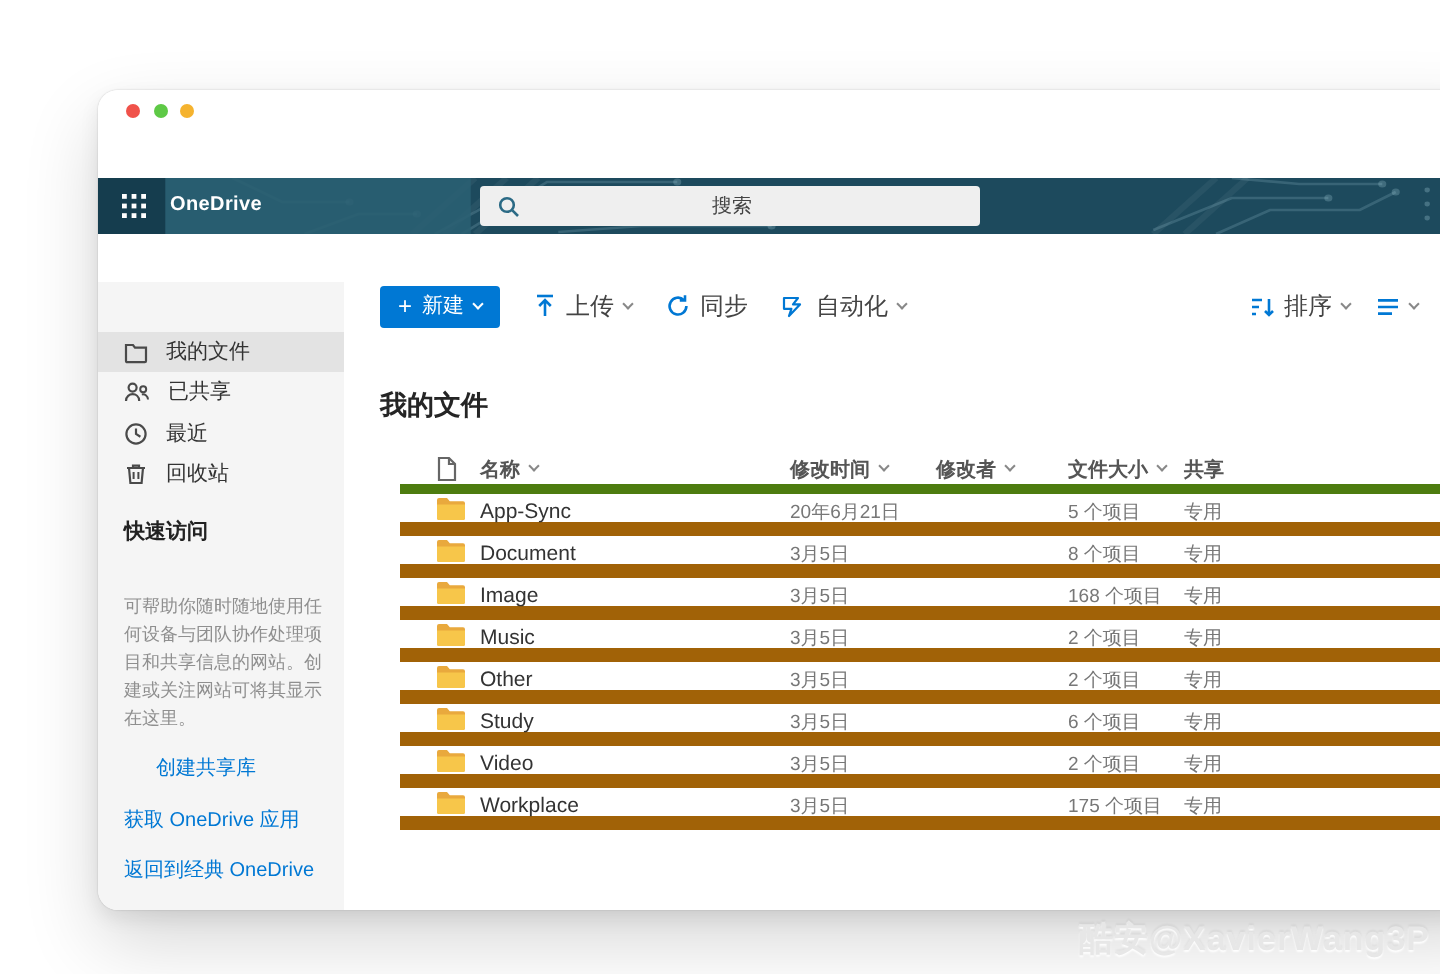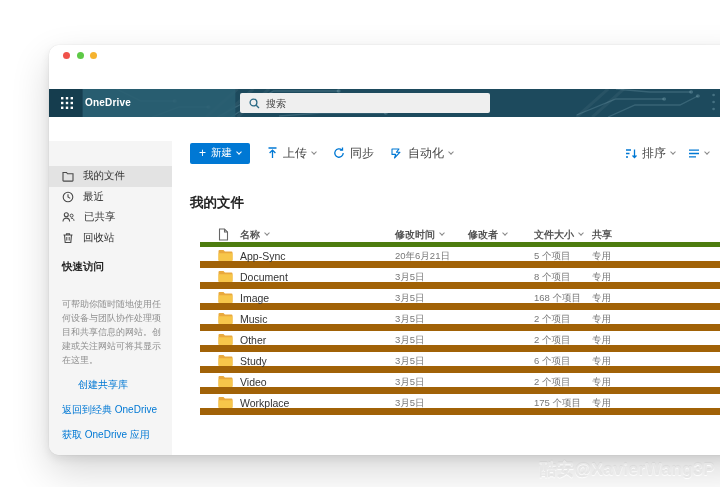--- a/index.html
+++ b/index.html
@@ -23,21 +23,21 @@
   
   .appbar { height:28px; background:#1d4a5d; position:relative; flex:0 0 auto; }
   .appbar svg.pattern { position:absolute; inset:0; width:100%; height:100%; }
   .waffle { position:absolute; left:12px; top:8px; width:12px; height:12px; z-index:2; }
   .appname { position:absolute; left:36px; top:8px; color:#fff; font-size:10px; font-weight:600;
              letter-spacing:.2px; z-index:2; }
   .search { position:absolute; left:191px; top:4px; width:250px; height:20px; background:#efefef;
             border-radius:2px; display:flex; align-items:center; z-index:2; }
   .search svg { margin:0 6px 0 9px; flex:0 0 auto; }
   .search input { border:none; outline:none; background:transparent; font-size:10px; color:#333;
-                  width:200px; font-family:inherit; }
+                  width:200px; font-family:inherit;text-align:center; }
   .search input::placeholder { color:#444; opacity:1; }
 
   
   .content { flex:1; display:flex; min-height:0; }
 
   .sidebar { width:123px; background:#f5f5f5; padding-top:25px; display:flex; flex-direction:column;
              flex:0 0 auto; }
   .side-item { height:21px; display:flex; align-items:center; gap:9px; padding-left:13px;
                font-size:10.5px; color:#333; cursor:default; }
   .side-item.sel { background:#e3e3e3; }
@@ -178,54 +178,54 @@
   <div class="content">
 
     <div class="sidebar">
       <div class="side-item sel">
         <svg width="12" height="11" viewBox="0 0 12 11">
           <path d="M1 1.5 h3.5 l1 1.3 H11 v6.7 a.6.6 0 0 1 -.6.6 H1.6 a.6.6 0 0 1 -.6 -.6 z" fill="none" stroke="#4a4a4a" stroke-width="1.1"></path>
         </svg>
         <span>我的文件</span>
       </div>
       <div class="side-item">
-        <svg width="12" height="12" viewBox="0 0 12 12">
-          <circle cx="6" cy="6" r="4.8" fill="none" stroke="#4a4a4a" stroke-width="1.1"></circle>
-          <path d="M6 3.2 V6 L8.2 7.4" fill="none" stroke="#4a4a4a" stroke-width="1.1"></path>
-        </svg>
-        <span>最近</span>
-      </div>
-      <div class="side-item">
         <svg width="13" height="12" viewBox="0 0 13 12">
           <circle cx="4.3" cy="3.8" r="2" fill="none" stroke="#4a4a4a" stroke-width="1.1"></circle>
           <path d="M1 10.5 c0-2.4 1.8-3.4 3.3-3.4 s3.3 1 3.3 3.4" fill="none" stroke="#4a4a4a" stroke-width="1.1"></path>
           <circle cx="9.6" cy="4.6" r="1.5" fill="none" stroke="#4a4a4a" stroke-width="1"></circle>
           <path d="M8.9 7.2 c1.6-.3 3.1.8 3.1 2.6" fill="none" stroke="#4a4a4a" stroke-width="1"></path>
         </svg>
         <span>已共享</span>
       </div>
       <div class="side-item">
         <svg width="12" height="12" viewBox="0 0 12 12">
+          <circle cx="6" cy="6" r="4.8" fill="none" stroke="#4a4a4a" stroke-width="1.1"></circle>
+          <path d="M6 3.2 V6 L8.2 7.4" fill="none" stroke="#4a4a4a" stroke-width="1.1"></path>
+        </svg>
+        <span>最近</span>
+      </div>
+      <div class="side-item">
+        <svg width="12" height="12" viewBox="0 0 12 12">
           <path d="M1.5 3 h9 M4.5 3 V1.8 h3 V3 M2.5 3 l.7 7.5 h5.6 L9.5 3" fill="none" stroke="#4a4a4a" stroke-width="1.1"></path>
           <path d="M4.8 5 v3.5 M7.2 5 v3.5" fill="none" stroke="#4a4a4a" stroke-width="1"></path>
         </svg>
         <span>回收站</span>
       </div>
 
       <div class="qa">
         <div class="qa-title">快速访问</div>
         <div class="qa-desc">可帮助你随时随地使用任何设备与团队协作处理项目和共享信息的网站。创建或关注网站可将其显示在这里。</div>
         <a href="#" class="qa-link" style="text-decoration:none;">创建共享库</a>
       </div>
 
       <div class="side-spacer"></div>
 
       <div class="side-footer">
+        <a href="#">获取 OneDrive 应用</a>
         <a href="#">返回到经典 OneDrive</a>
-        <a href="#">获取 OneDrive 应用</a>
       </div>
     </div>
 
     <div class="main">
 
       <div class="toolbar">
         <button class="btn-new">
           <span class="plus">+</span>
           <span>新建</span>
           <i class="chev white"></i>

